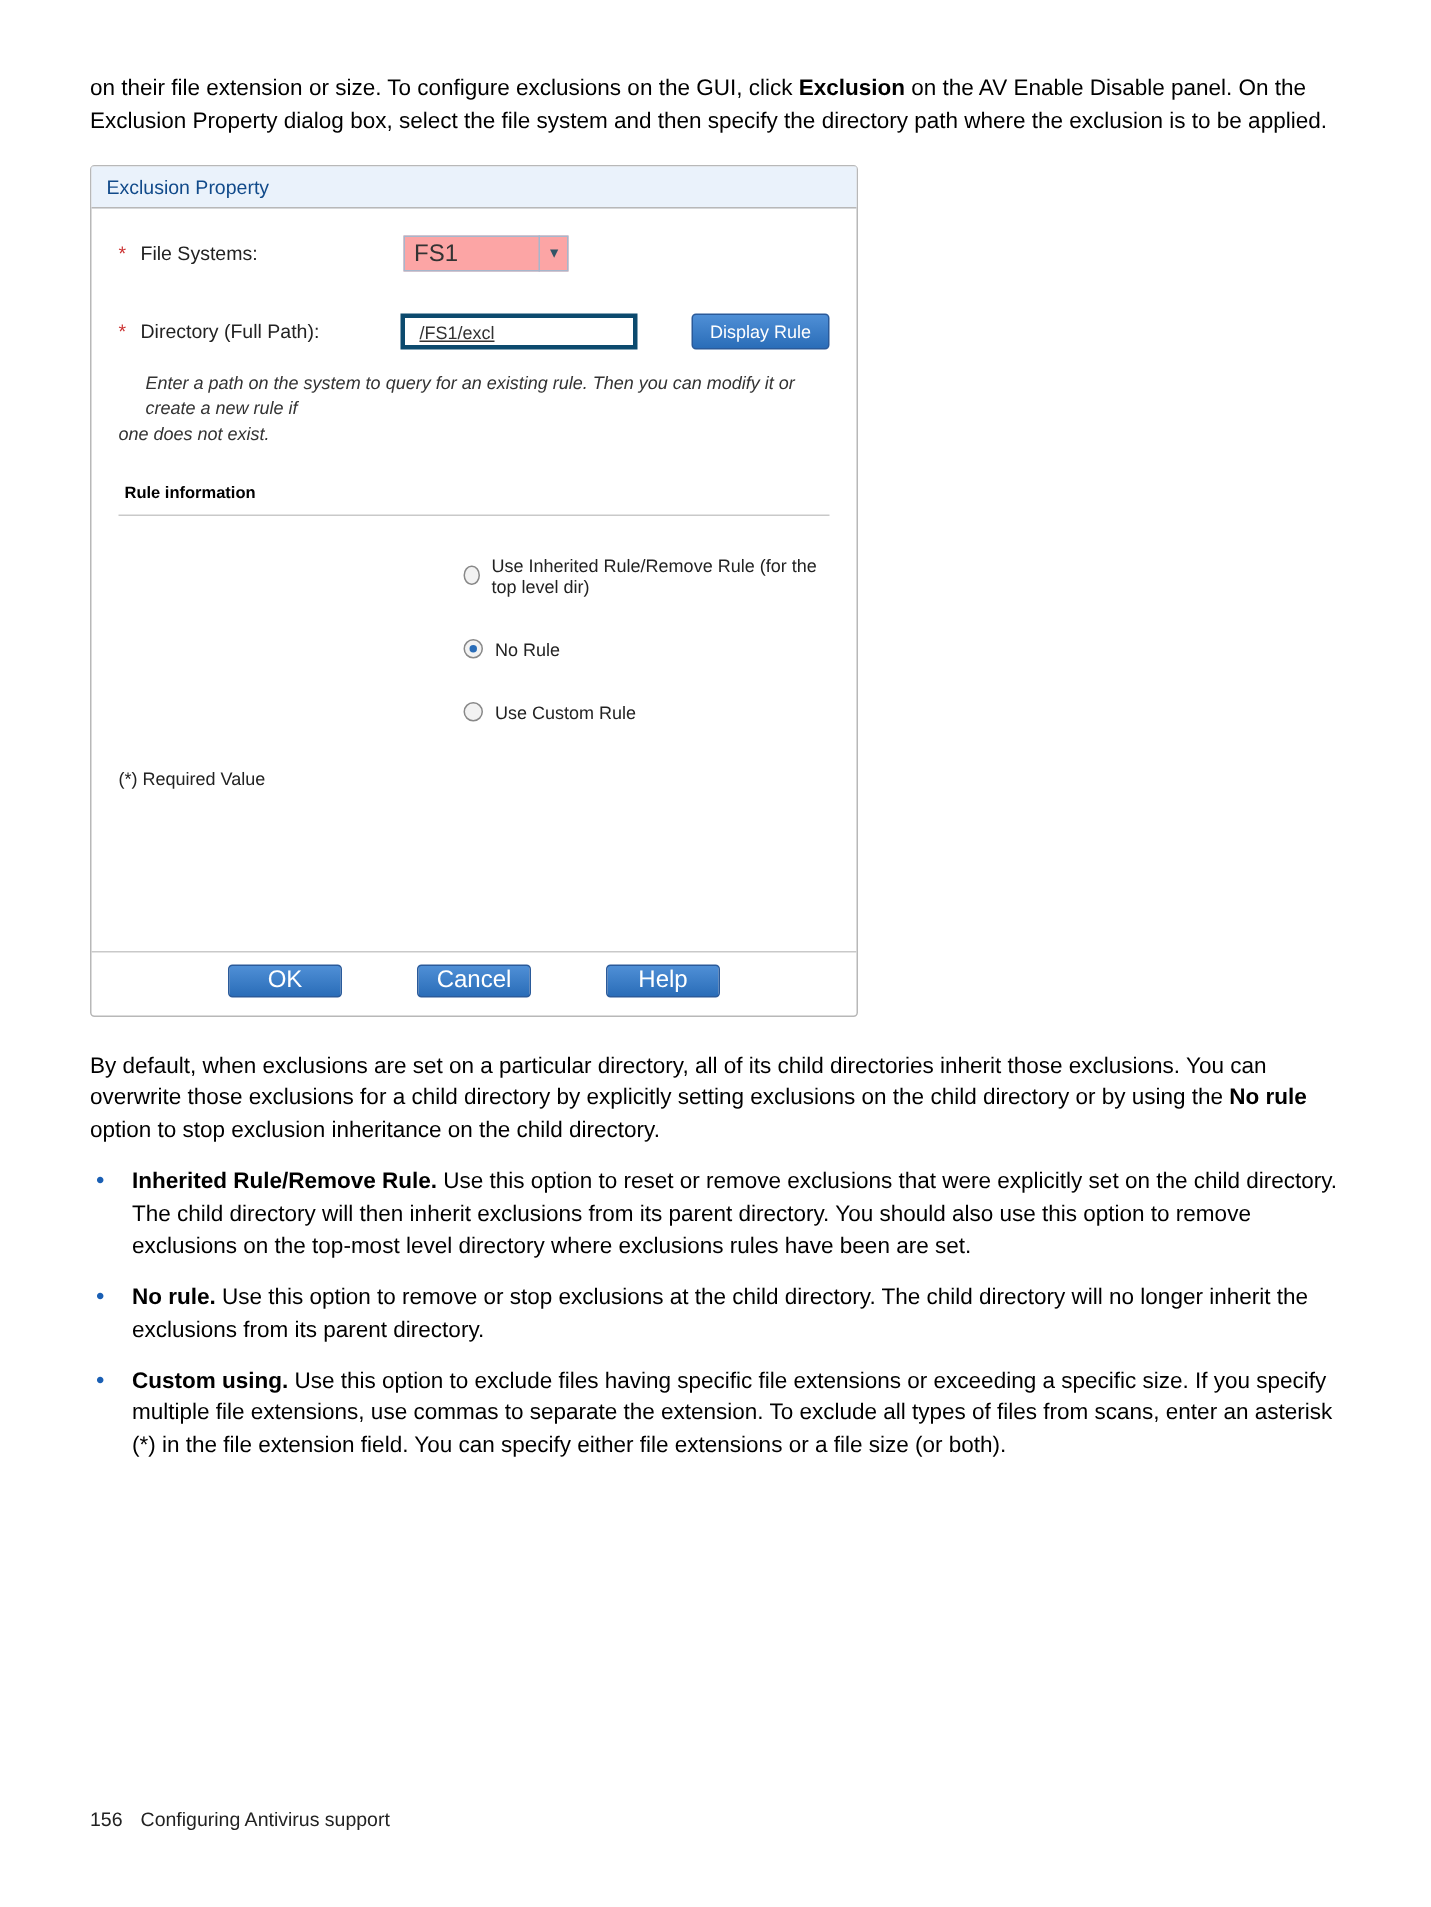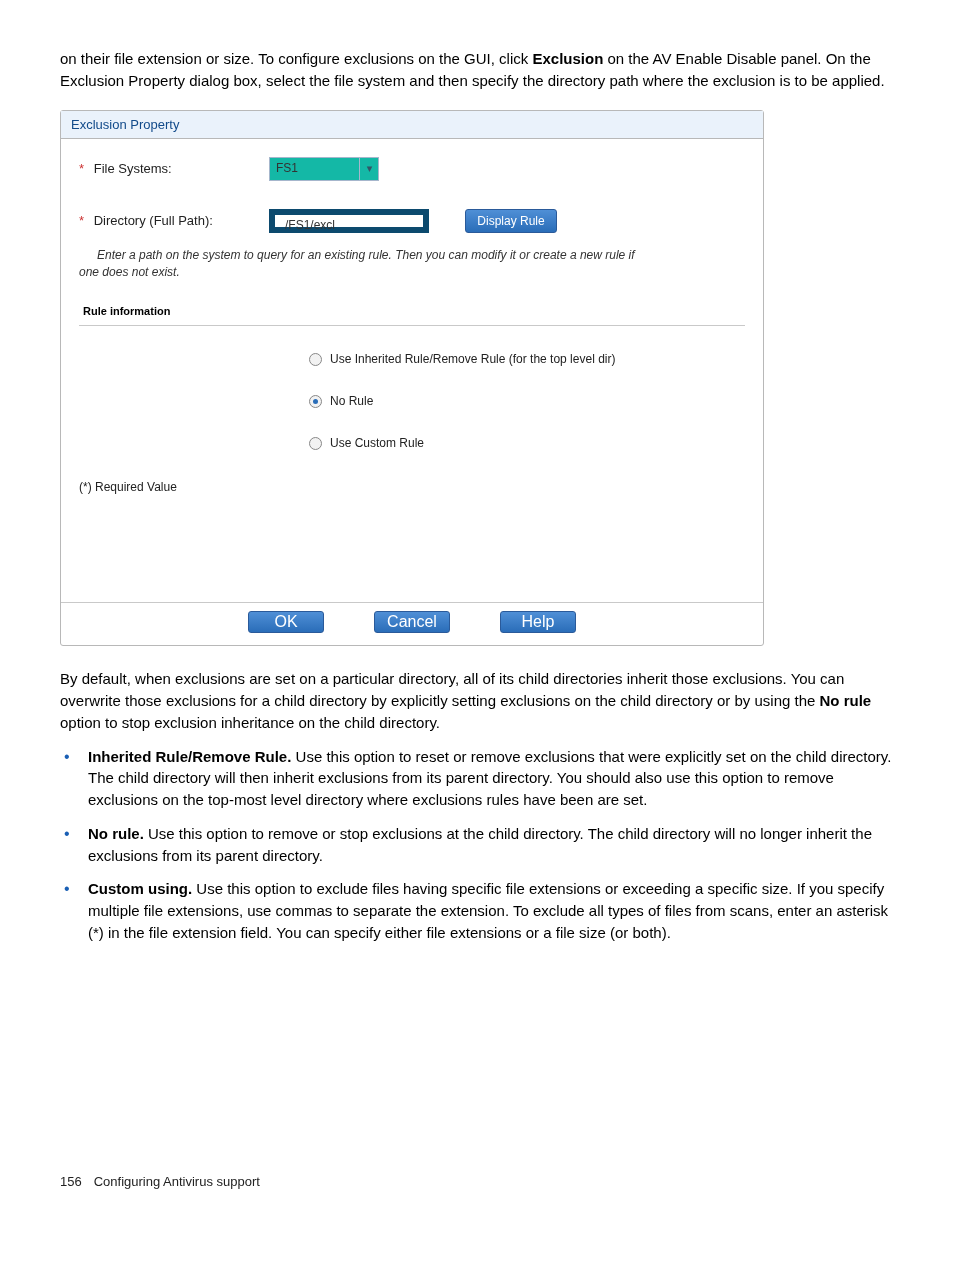--- a/index.html
+++ b/index.html
@@ -1,45 +1,45 @@
 <!DOCTYPE html>
 <html><head>
   <meta charset="utf-8">
   <style>
     * { box-sizing: border-box; margin: 0; padding: 0; }
     body { font-family: Arial, Helvetica, sans-serif; width: 954px; background: #fff; color: #000; }
     .page { padding: 48px 60px 48px 60px; }
     .intro-para { font-size: 15px; line-height: 1.45; margin-bottom: 18px; }
     .intro-para b { font-weight: bold; }
     .dialog {
-      width: 704px; margin: 8px 0 20px 0; border: 1px solid #b8b8b8;
+      width: 512px; margin: 8px 0 20px 0; border: 1px solid #b8b8b8;
       background: #fff; border-radius: 3px;
     }
     .dialog-title {
       background: #eaf2fb; border-bottom: 1px solid #b8b8b8;
       padding: 6px 10px; color: #114a8a; font-size: 13px; font-weight: normal;
     }
     .dialog-body { padding: 18px 18px 8px 18px; }
     .form-row { display: flex; align-items: center; margin-bottom: 28px; }
     .form-row .req { color: #c33; margin-right: 6px; font-size: 13px; }
     .form-row .lbl { font-size: 13px; color: #222; width: 190px; }
     .form-row .lbl-inner { display: inline; }
     .select-wrap { position: relative; display: inline-block; }
     .select-box {
-      width: 110px; height: 24px; border: 1px solid #a6b6cc; background: #14b8a6;
-      font-size: 12px; padding: 3px 6px; display: inline-block; color: #333;
+      width: 110px; height: 24px; border: 1px solid #a6b6cc; background: #fca5a5;
+      font-size: 16px; padding: 3px 6px; display: inline-block; color: #333;
     }
     .select-arrow {
       position: absolute; right: 0; top: 0; width: 20px; height: 24px;
       border-left: 1px solid #a6b6cc; display: flex; align-items: center; justify-content: center;
       color: #356; font-size: 11px; cursor: pointer;
     }
     .text-input {
-      width: 160px; height: 24px; border: 6px solid #0c4a6e; background: #fff;
-      font-size: 12px; padding: 3px 10px; color: #333;
+      width: 160px; height: 24px; border: 3px solid #0c4a6e; background: #fff;
+      font-size: 12px; padding: 3px 10px; color: #333; text-decoration: underline;
     }
     .btn {
       display: inline-block; min-width: 92px; height: 24px; text-align: center;
       line-height: 22px; font-size: 12px; color: #fff;
       background: linear-gradient(#4f8fd6, #2a6db8); border: 1px solid #2a5a9a;
       border-radius: 3px; cursor: pointer; margin-left: 36px;
     }
     .help-italic { font-size: 12px; font-style: italic; color: #333; line-height: 1.45; margin-left: 18px; margin-right: 18px; margin-bottom: 24px; }
     .help-italic .cont { margin-left: -18px; }
     .section-hdr { font-size: 11px; font-weight: bold; color: #000; margin: 0 0 8px 4px; }

